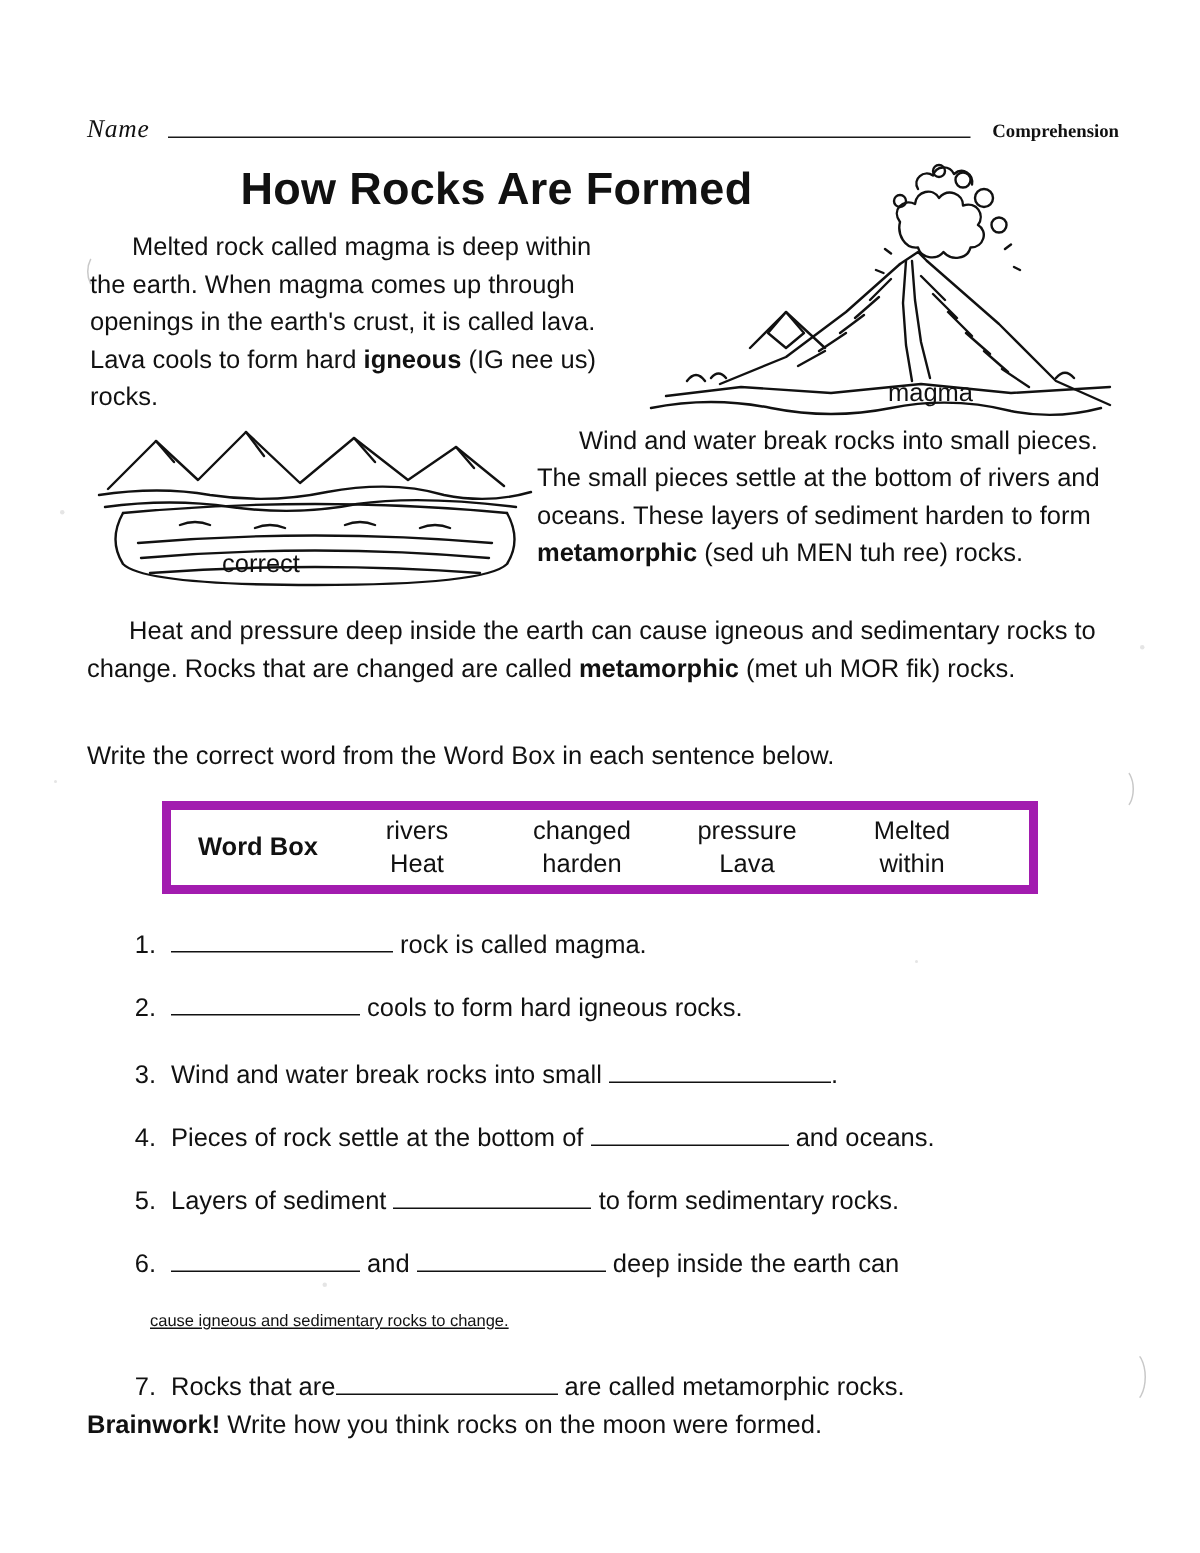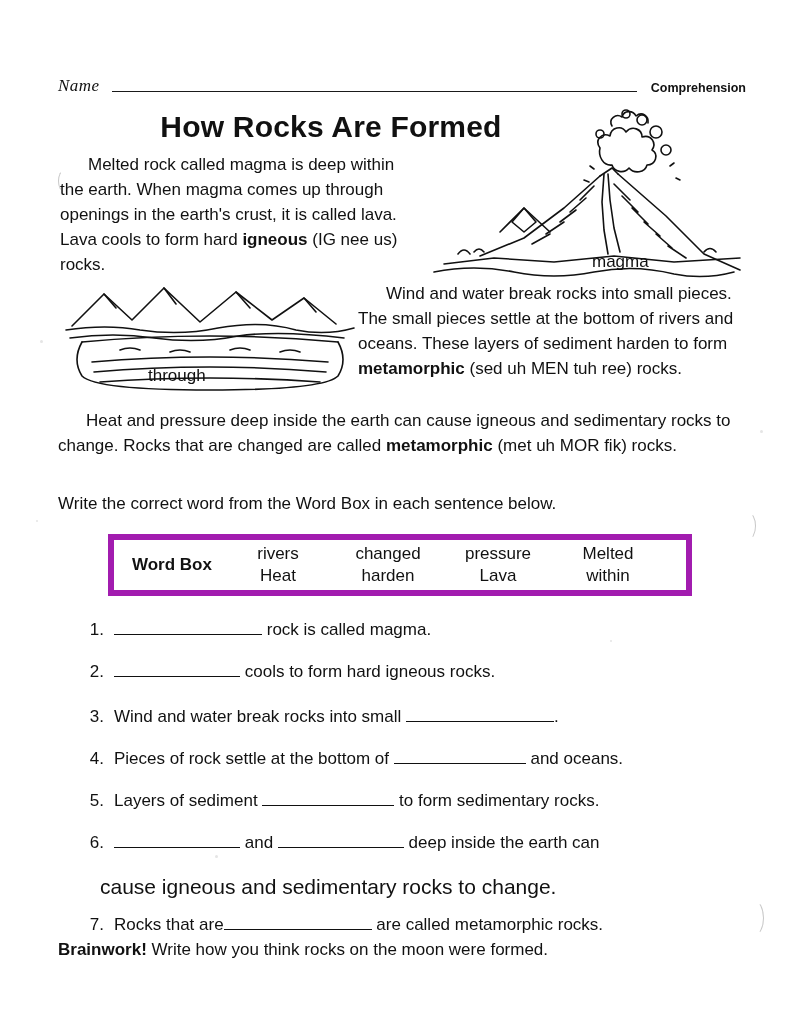--- a/index.html
+++ b/index.html
@@ -43,21 +43,21 @@
   }
   .name-rule {
     flex: 1;
     border-bottom: 1.5px solid #1a1a1a;
     margin: 0 4px 4px 0;
     height: 1px;
   }
   .name-right {
     font-size: 12.5px;
     font-weight: bold;
-    font-family: Liberation Sans, sans-serif;
+    font-family: Liberation Serif, serif;
     white-space: nowrap;
     padding-bottom: 1px;
   }
 
   
   .title {
     position: absolute;
     top: 110px;
     left: 0;
     width: 662px;
@@ -141,21 +141,22 @@
     vertical-align: baseline;
     height: 16px;
   }
   .b-long   { width: 148px; }
   .b-med    { width: 126px; }
   .b-med2   { width: 132px; }
 
   .q2line {
     position: absolute;
     left: 100px;
-    font-size: 21px;
+    font-size: 11px;
+    text-decoration: underline;
   }
 
   .brainwork {
     position: absolute;
     left: 58px;
     top: 940px;
     width: 700px;
     font-size: 17px;
   }
   .brainwork b { font-weight: bold; }
@@ -277,21 +278,21 @@
         <path d="M22 70 q128 -12 256 0"></path>
 
         <path d="M32 90 q118 -10 236 0"></path>
         <path d="M34 100 q116 -10 232 0"></path>
         <path d="M40 110 q110 -8 220 0"></path>
 
         <path d="M60 78 q10 -4 20 0 M110 80 q10 -4 20 0 M170 78 q10 -4 20 0 M220 80 q10 -4 20 0"></path>
       </g>
     </svg>
   </div>
-  <div class="sediment-label">through</div>
+  <div class="sediment-label">correct</div>
 
   <div class="para" id="para1">
     <span class="indent"></span><span>Melted rock called magma is deep within the earth. When magma comes up through openings in the earth's crust, it is called lava. Lava cools to form hard </span><b>igneous</b><span> (IG nee us) rocks.</span>
   </div>
 
   <div class="para" id="para2">
     <span class="indent"></span><span>Wind and water break rocks into small pieces. The small pieces settle at the bottom of rivers and oceans. These layers of sediment harden to form </span><b>metamorphic</b><span> (sed uh MEN tuh ree) rocks.</span>
   </div>
 
   <div class="para" id="para3">

